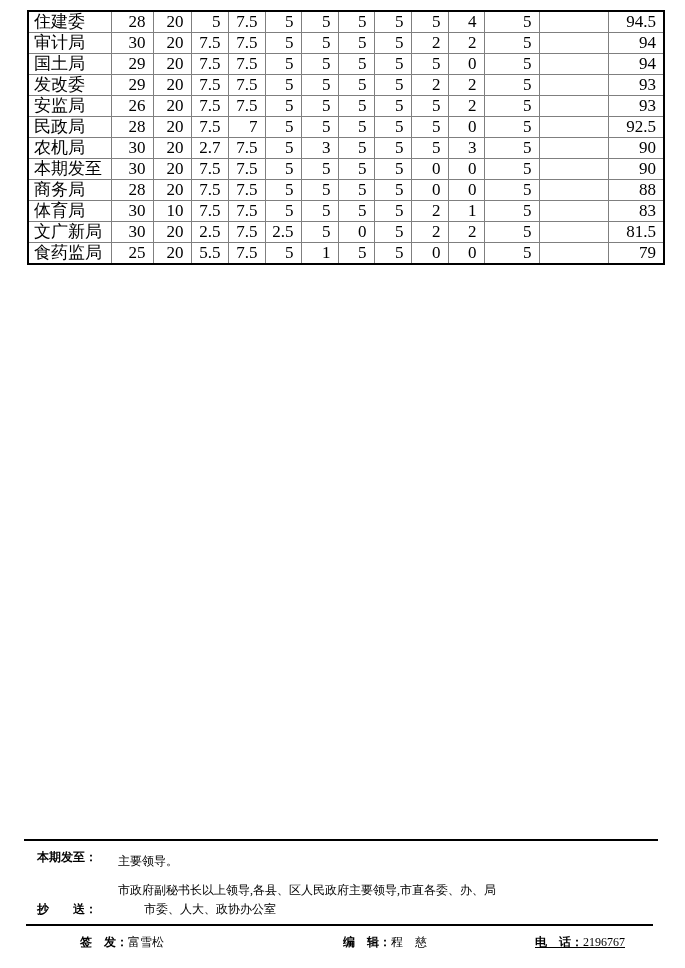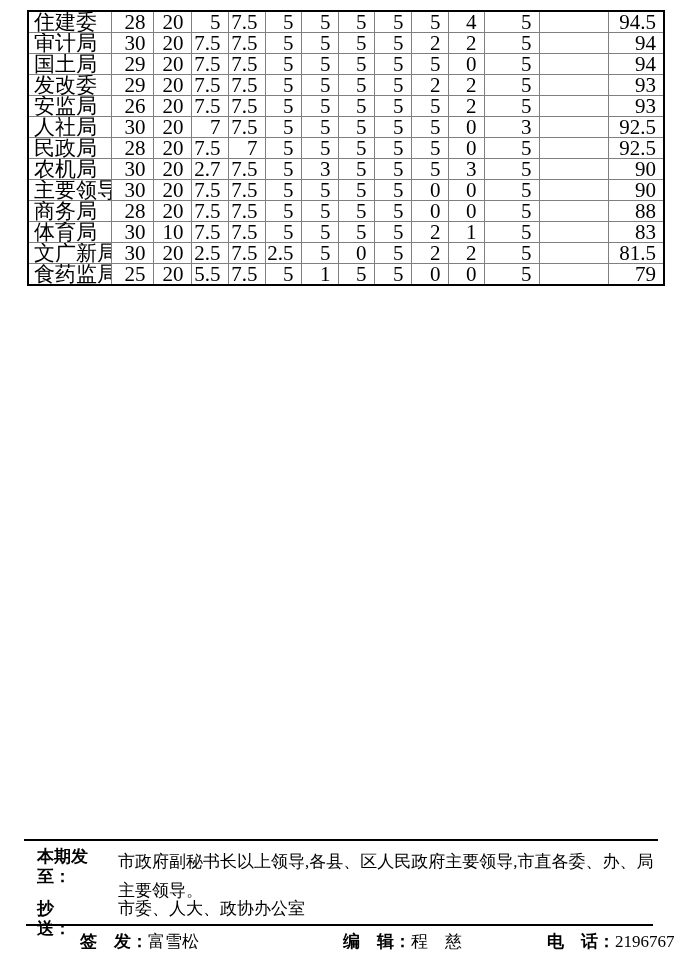--- a/index.html
+++ b/index.html
@@ -17,21 +17,21 @@
   }
 
   
   table.score-table {
     position: absolute;
     left: 27px; top: 10px;
     width: 636px;
     border-collapse: collapse;
     table-layout: fixed;
     border: 2px solid #000000;
-    font-size: 21px;
+    font-size: 17px;
   }
   table.score-table td {
     border: 1px solid #7f7f7f;
     height: 20.5px;
     line-height: 20px;
     text-align: right;
     padding: 0 7px 0 0;
     overflow: hidden;
     white-space: nowrap;
   }
@@ -43,43 +43,43 @@
 
   
   .rule {
     position: absolute;
     height: 0;
     border-top: 2px solid #000000;
   }
   .rule-top    { left: 24px; top: 839px; width: 634px; }
   .rule-bottom { left: 26px; top: 924px; width: 627px; }
 
-  .footer-text { font-size: 17px; line-height: 20px; }
+  .footer-text { font-size: 12px; line-height: 20px; }
   .f-label { font-weight: bold; }
 
   .dist-block {
     position: absolute;
     left: 37px; top: 847px; width: 625px;
     display: flex; align-items: flex-start;
   }
   .dist-block .f-label { width: 81px; flex: 0 0 81px; }
   .dist-lines .dist-line { line-height: 29px; }
 
   .copyto-block {
     position: absolute;
     left: 37px; top: 899px; width: 625px;
-    display: flex; align-items: flex-start;
+    display: flex; align-items: flex-start; gap: 26px;
   }
   .copyto-block .f-label { width: 81px; flex: 0 0 81px; }
 
   .sig-row { position: absolute; left: 0; top: 932px; width: 685px; height: 22px; margin-left: 35px; }
   .sig-item { position: absolute; white-space: nowrap; }
   .sig-issued { left: 45px; }
   .sig-editor { left: 308px; }
-  .sig-phone  { left: 512px; }
+  .sig-phone  { left: 500px; text-decoration: underline; }
 </style>
 </head>
 <body>
 
 <div class="page">
 
   <table class="score-table">
     <colgroup>
       <col style="width:83px">
         <col style="width:42px">
@@ -171,36 +171,20 @@
           <td>5</td>
           <td>5</td>
           <td>5</td>
           <td>5</td>
           <td>2</td>
           <td>5</td>
           <td class="blank-cell"></td>
           <td>93</td>
         </tr>
         <tr>
-          <td class="name-cell">人社局</td>
-          <td>30</td>
-          <td>20</td>
-          <td>7</td>
-          <td>7.5</td>
-          <td>5</td>
-          <td>5</td>
-          <td>5</td>
-          <td>5</td>
-          <td>5</td>
-          <td>0</td>
-          <td>3</td>
-          <td class="blank-cell"></td>
-          <td>92.5</td>
-        </tr>
-        <tr>
           <td class="name-cell">民政局</td>
           <td>28</td>
           <td>20</td>
           <td>7.5</td>
           <td>7</td>
           <td>5</td>
           <td>5</td>
           <td>5</td>
           <td>5</td>
           <td>5</td>
@@ -219,21 +203,21 @@
           <td>3</td>
           <td>5</td>
           <td>5</td>
           <td>5</td>
           <td>3</td>
           <td>5</td>
           <td class="blank-cell"></td>
           <td>90</td>
         </tr>
         <tr>
-          <td class="name-cell">主要领导</td>
+          <td class="name-cell">本期发至</td>
           <td>30</td>
           <td>20</td>
           <td>7.5</td>
           <td>7.5</td>
           <td>5</td>
           <td>5</td>
           <td>5</td>
           <td>5</td>
           <td>0</td>
           <td>0</td>
@@ -306,22 +290,22 @@
           <td>79</td>
         </tr>
       </tbody>
   </table>
 
   <div class="rule rule-top"></div>
 
   <div class="dist-block footer-text">
     <span class="f-label">本期发至：</span>
     <span class="dist-lines">
+      <span class="dist-line" style="display:block">主要领导。</span>
       <span class="dist-line" style="display:block">市政府副秘书长以上领导,各县、区人民政府主要领导,市直各委、办、局</span>
-      <span class="dist-line" style="display:block">主要领导。</span>
     </span>
   </div>
 
   <div class="copyto-block footer-text">
     <span class="f-label">抄　　送：</span>
     <span>市委、人大、政协办公室</span>
   </div>
 
   <div class="rule rule-bottom"></div>
 

